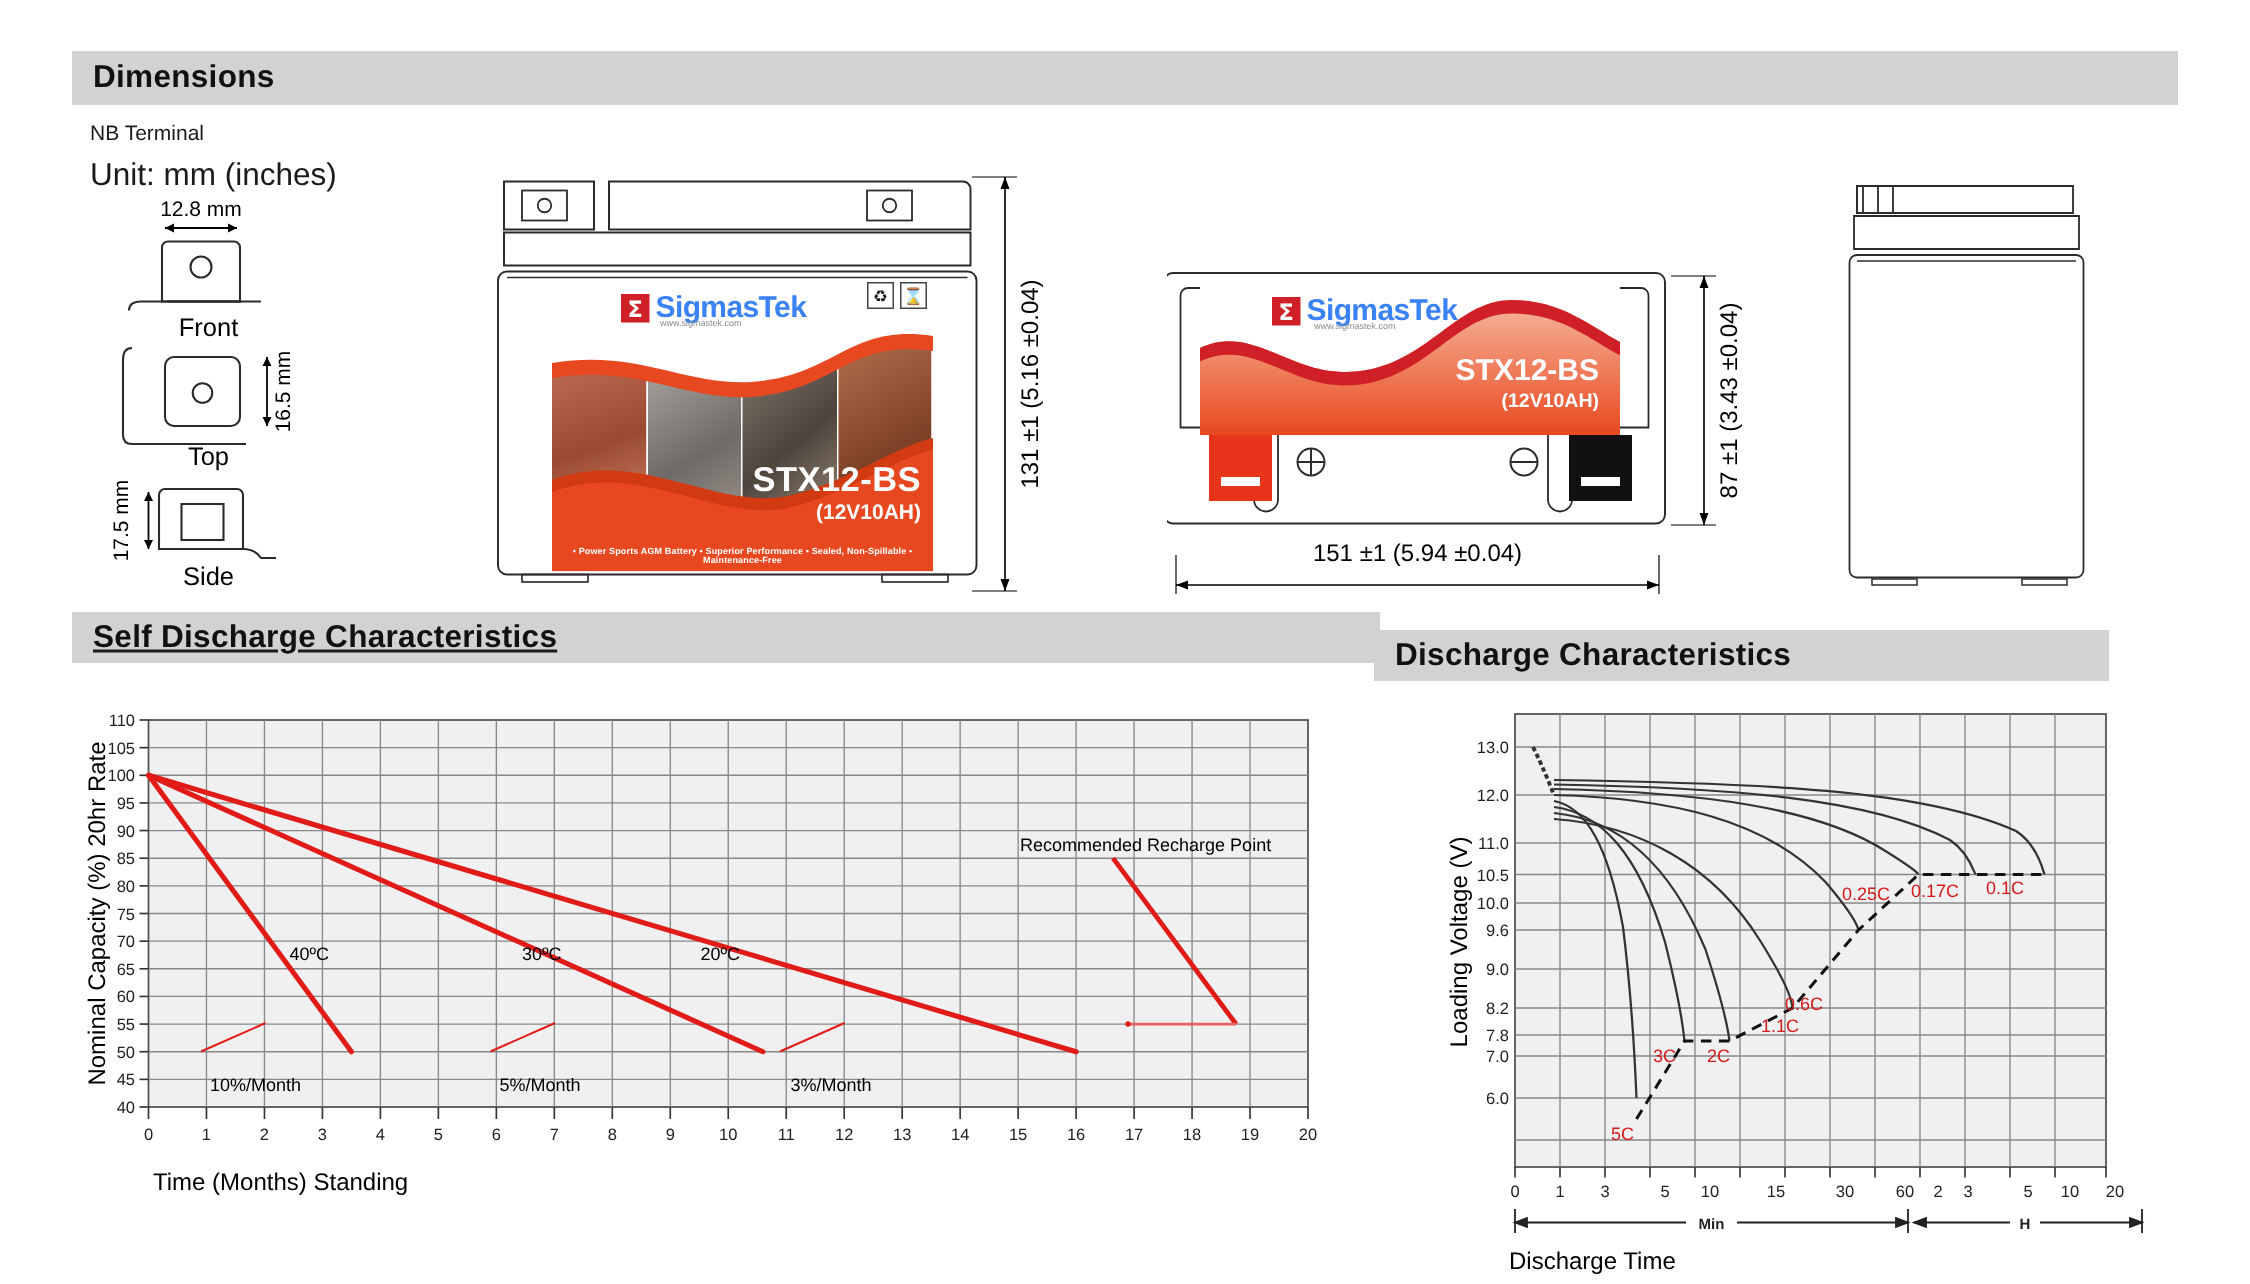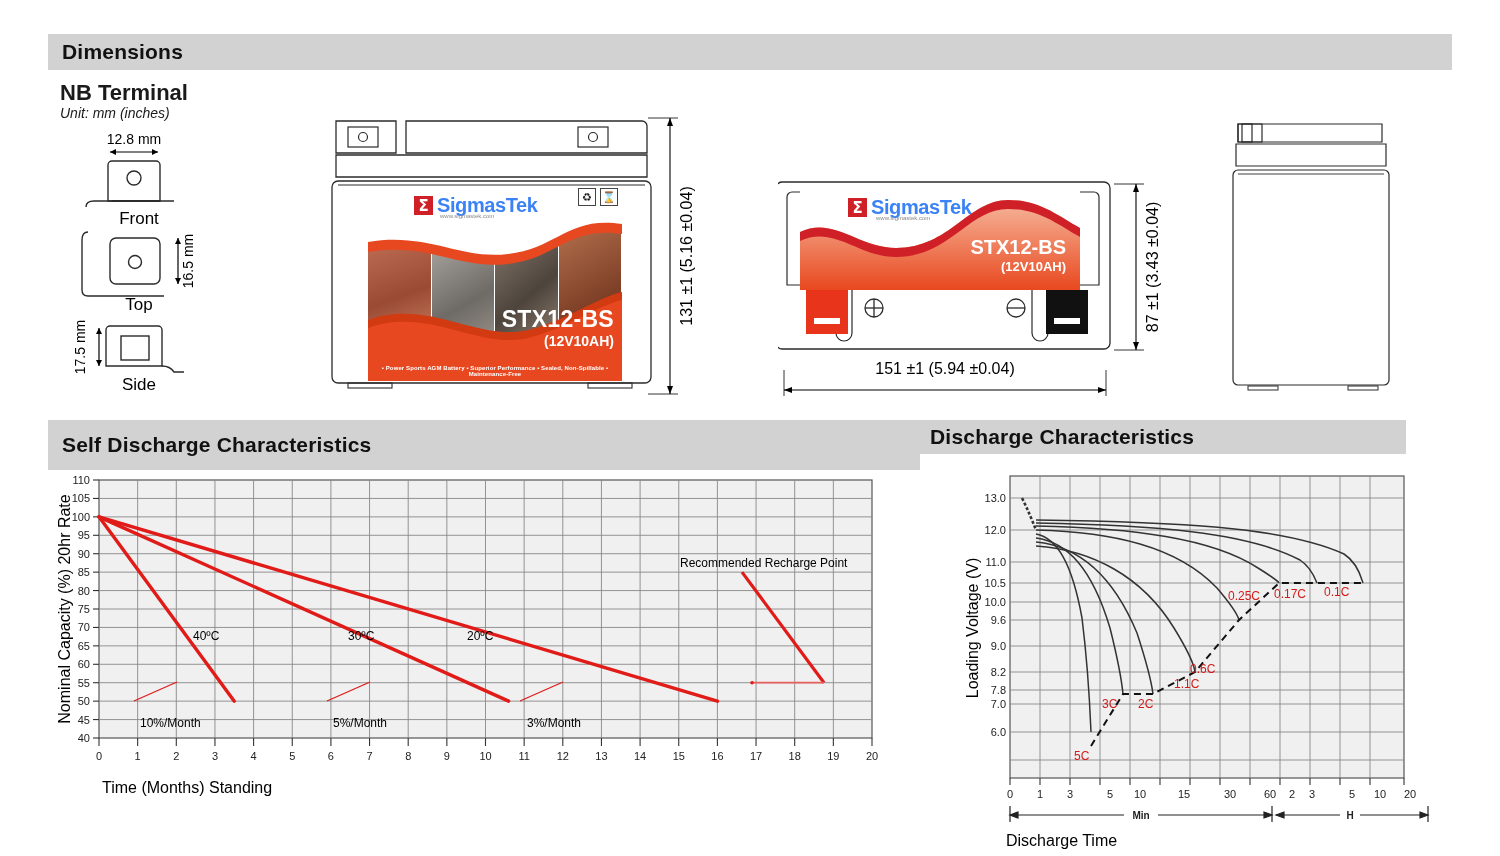--- a/index.html
+++ b/index.html
@@ -9,26 +9,26 @@
     font-family:"Liberation Sans", sans-serif;
     color:#1a1a1a;overflow:hidden;position:relative;
   }
   .section-header{
     position:absolute;background:#d2d2d2;display:flex;align-items:center;
     padding-left:14px;box-sizing:border-box;
   }
   .section-header span{font-size:21px;font-weight:bold;color:#111;letter-spacing:0.2px;}
 
   #hdr-dimensions{left:48px;top:34px;width:1404px;height:36px;}
-  #hdr-selfdis{left:48px;top:420px;width:872px;height:50px;}
+  #hdr-selfdis{left:48px;top:408px;width:872px;height:34px;text-decoration:underline;}
   #hdr-dis{left:916px;top:420px;width:490px;height:34px;}
 
   .lbl{position:absolute;font-size:18px;}
-  #nb-terminal{left:60px;top:80px;font-size:22px;font-weight:bold;}
-  #unit-label{left:60px;top:105px;font-size:14px;font-style:italic;}
+  #nb-terminal{left:60px;top:80px;font-size:14px;font-weight:normal;}
+  #unit-label{left:60px;top:105px;font-size:21px;}
 
   
   #term-area{position:absolute;left:55px;top:128px;width:250px;height:280px;}
   .tsvg{position:absolute;left:0;top:0;}
   .dimtext{font-size:14px;fill:#000;font-family:"Liberation Sans",sans-serif;}
   .viewname{font-size:17px;fill:#000;font-family:"Liberation Sans",sans-serif;}
 
   
   #batt-front{position:absolute;left:330px;top:115px;width:330px;height:285px;}
   .blk{stroke:#2b2b2b;fill:none;}

